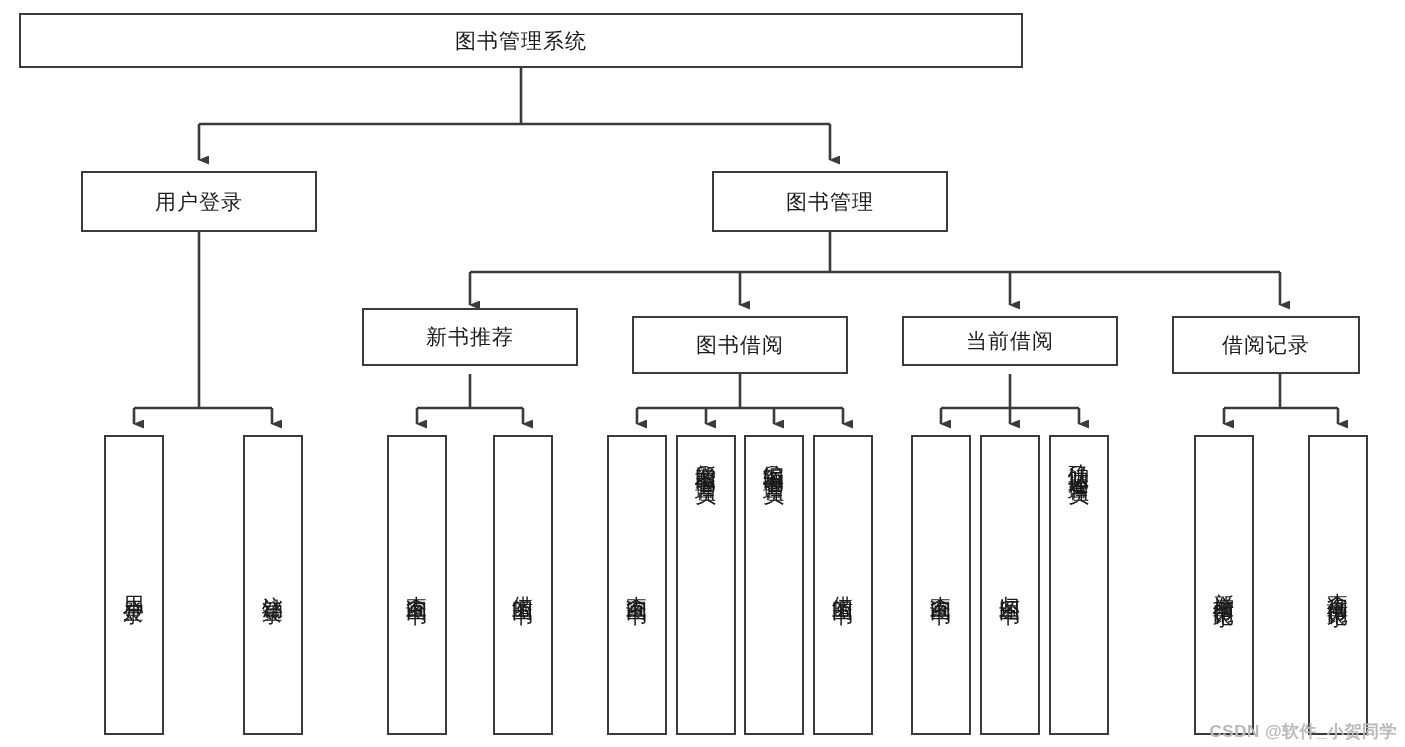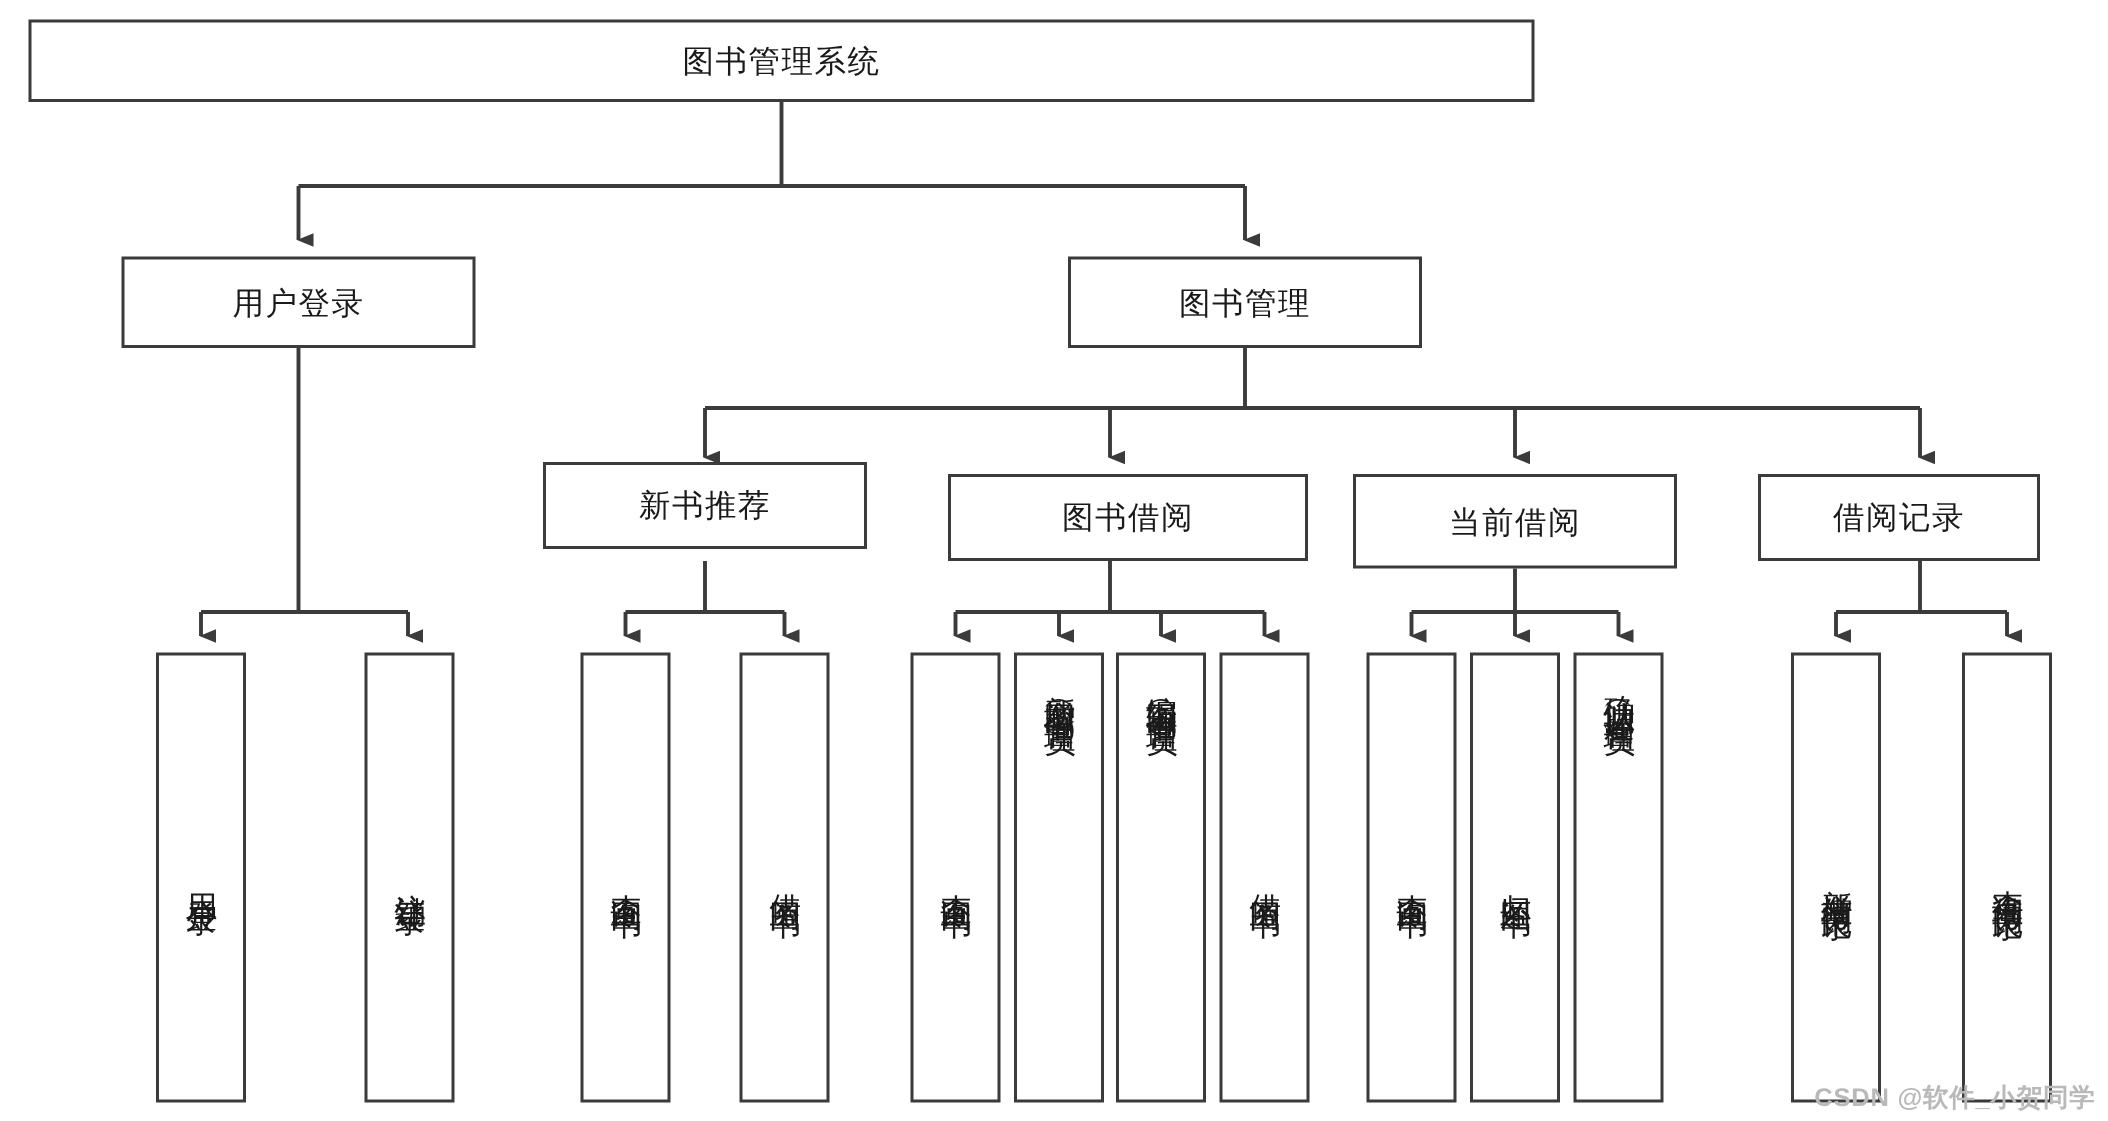--- a/index.html
+++ b/index.html
@@ -131,24 +131,24 @@
   <div class="node lvl2" style="left:81px; top:171px; width:236px; height:61px;">
     <span class="htext">用户登录</span>
   </div>
   <div class="node lvl2" style="left:712px; top:171px; width:236px; height:61px;">
     <span class="htext">图书管理</span>
   </div>
 
   <div class="node lvl3" style="left:362px; top:308px; width:216px; height:58px;">
     <span class="htext">新书推荐</span>
   </div>
-  <div class="node lvl3" style="left:632px; top:316px; width:240px; height:58px;">
+  <div class="node lvl3" style="left:632px; top:316px; width:216px; height:58px;">
     <span class="htext">图书借阅</span>
   </div>
-  <div class="node lvl3" style="left:902px; top:316px; width:216px; height:63px;">
+  <div class="node lvl3" style="left:902px; top:316px; width:216px; height:50px;">
     <span class="htext">当前借阅</span>
   </div>
   <div class="node lvl3" style="left:1172px; top:316px; width:188px; height:58px;">
     <span class="htext">借阅记录</span>
   </div>
 
   <div class="node leaf mid" style="left:104px; top:435px; width:60px; height:300px;">
     <span class="vtext">用户登录</span>
   </div>
   <div class="node leaf mid" style="left:243px; top:435px; width:60px; height:300px;">

